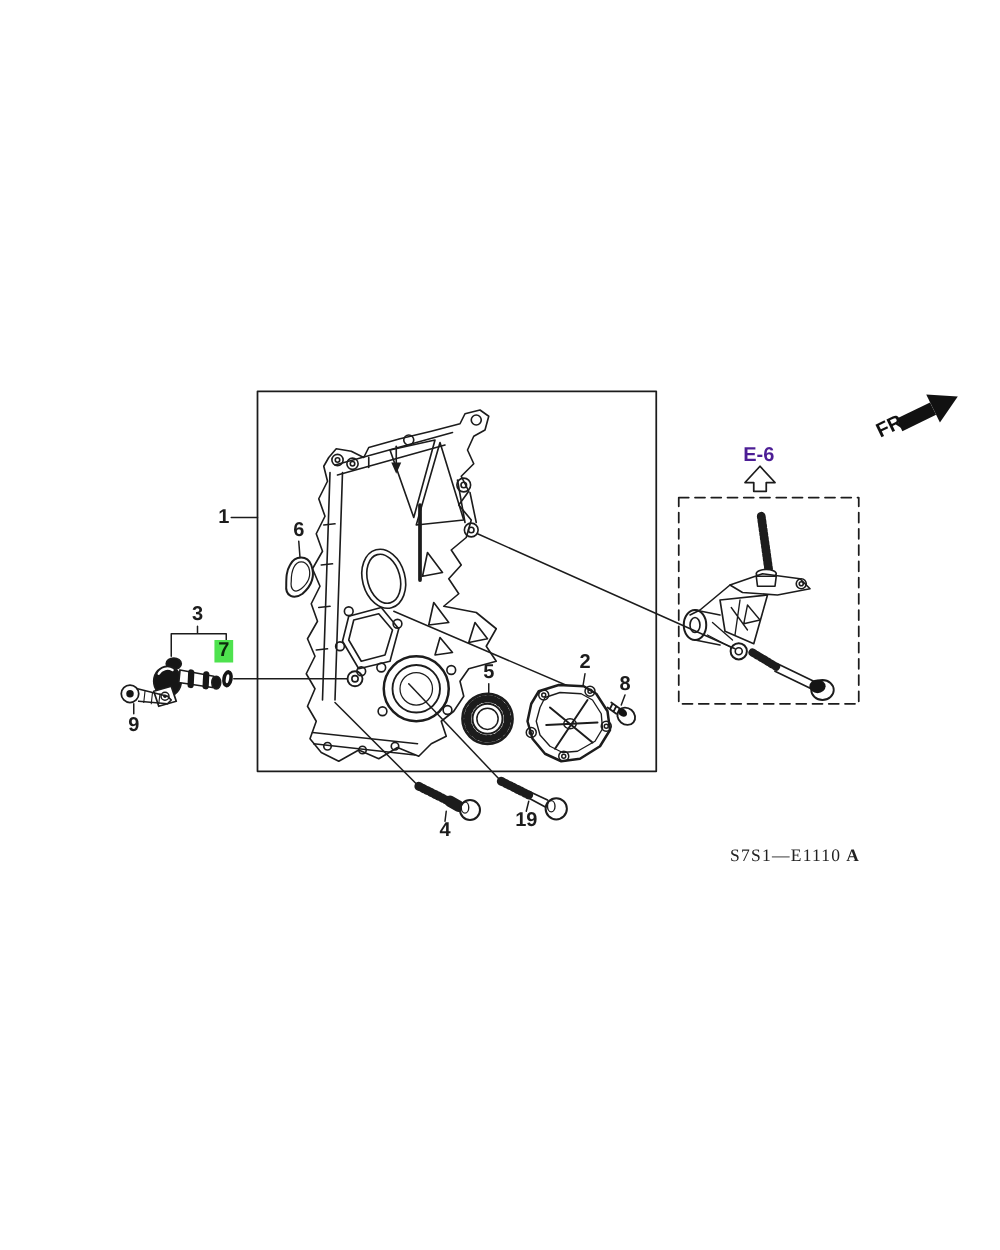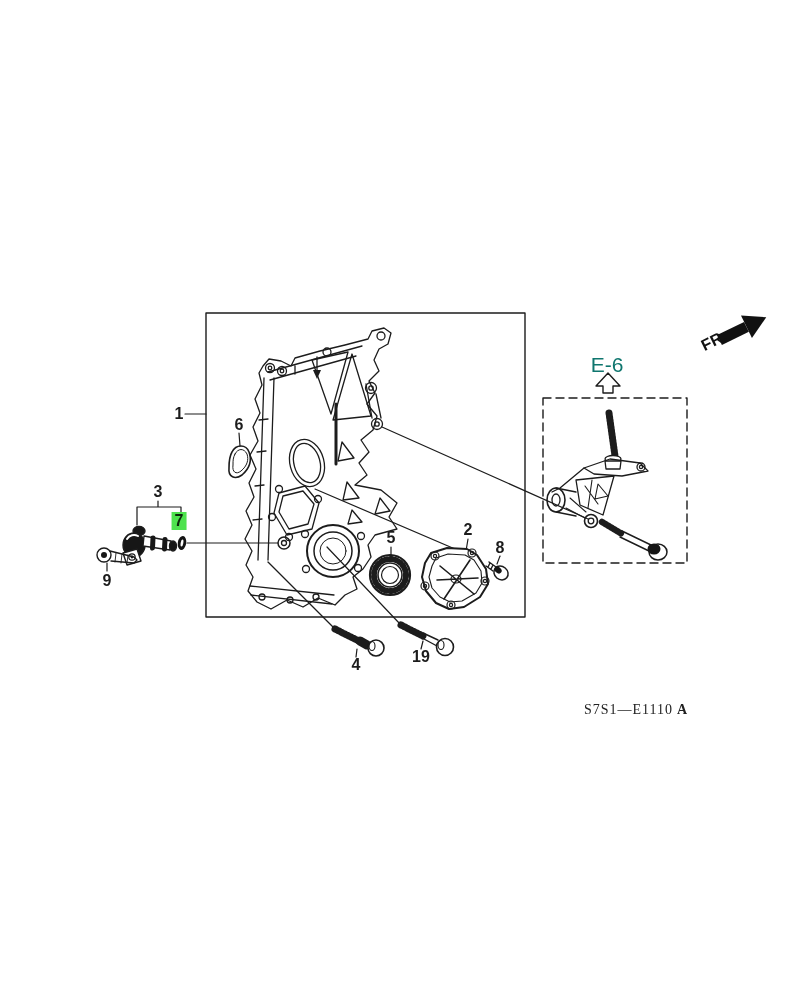--- a/index.html
+++ b/index.html
@@ -2,21 +2,21 @@
 <html><head>
 <meta charset="utf-8">
 <style>
   html,body{margin:0;padding:0;background:#ffffff;}
   #stage{position:relative;width:800px;height:1000px;background:#ffffff;overflow:hidden;
          font-family:"Liberation Sans",sans-serif;}
   #art{position:absolute;left:0;top:0;}
   .callout{position:absolute;transform:translate(-50%,-50%);font-weight:bold;
            font-size:16px;color:#1c1c1c;line-height:1;letter-spacing:0;}
   .callout.hl{background:#4ee24e;padding:1px 3px;color:#0c2a0c;}
-  .ref{position:absolute;transform:translate(-50%,-50%);font-weight:normal;font-size:21px;color:#0f766e;}
+  .ref{position:absolute;transform:translate(-50%,-50%);font-weight:bold;font-size:16px;color:#4c1d95;}
   .fr{position:absolute;transform:translate(-50%,-50%) rotate(-26deg);font-weight:bold;font-size:16px;color:#111;}
   .code{position:absolute;font-family:"Liberation Serif",serif;font-size:14px;color:#222;
         letter-spacing:1px;white-space:nowrap;}
   .code b{font-weight:bold;margin-left:4px;}
 </style>
 </head>
 <body>
 
 <div id="stage">
 
@@ -209,15 +209,15 @@
 <div class="callout" style="left:391px;top:538px">5</div>
 <div class="callout" style="left:239px;top:425px">6</div>
 <div class="callout hl" style="left:179px;top:521px">7</div>
 <div class="callout" style="left:500px;top:548px">8</div>
 <div class="callout" style="left:107px;top:581px">9</div>
 <div class="callout" style="left:421px;top:657px">19</div>
 
 <div class="ref" style="left:607px;top:365px">E-6</div>
 <div class="fr" style="left:714px;top:341px">FR.</div>
 
-<div class="code" style="left:584px;top:702px"><span>S7S1—E1110</span><b>A</b></div>
+<div class="code" style="left:584px;top:678px"><span>S7S1—E1110</span><b>A</b></div>
 
 </div>
 
 </body></html>

